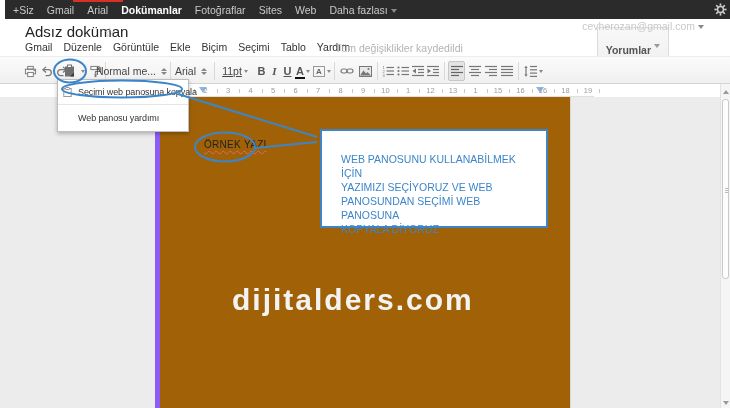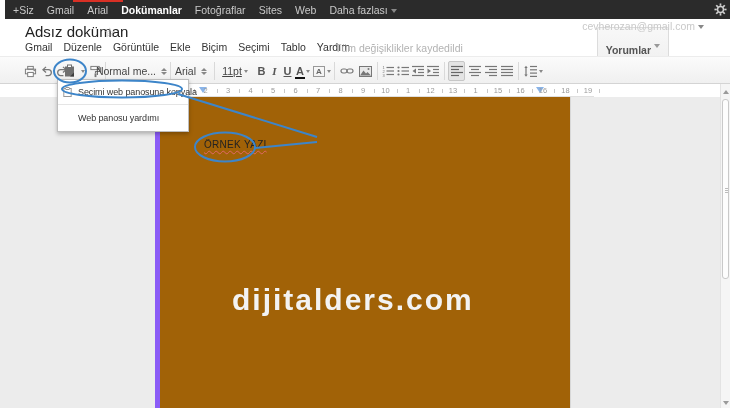--- a/index.html
+++ b/index.html
@@ -373,20 +373,26 @@
       <span class="ruler-num" style="left: 437.5px;">18</span>
       <span class="ruler-tick" style="left: 448.7px;"></span>
       <span class="ruler-num" style="left: 460px;">19</span>
       <span class="ruler-tick" style="left: 471.2px;"></span>
     </div>
 
   <div class="canvas">
     <div class="page">
       <div class="watermark">dijitalders.com</div>
       <span class="sample-text">ÖRNEK YAZI</span>
+      <div class="callout-box">
+        <div class="callout-text">WEB PANOSUNU KULLANABİLMEK İÇİN
+YAZIMIZI SEÇİYORUZ VE WEB
+PANOSUNDAN SEÇİMİ WEB PANOSUNA
+KOPYALA DİYORUZ</div>
+      </div>
     </div>
   </div>
 
   <div class="dropdown">
     <div class="dd-item">
       <svg class="dd-ico" width="9" height="10" viewBox="0 0 9 10">
           <rect x="0.8" y="1.5" width="7.4" height="8" fill="none" stroke="#999"></rect>
           <rect x="3" y="0.5" width="3" height="2" fill="#fff" stroke="#999"></rect>
         </svg>
       <span>Seçimi web panosuna kopyala</span>

